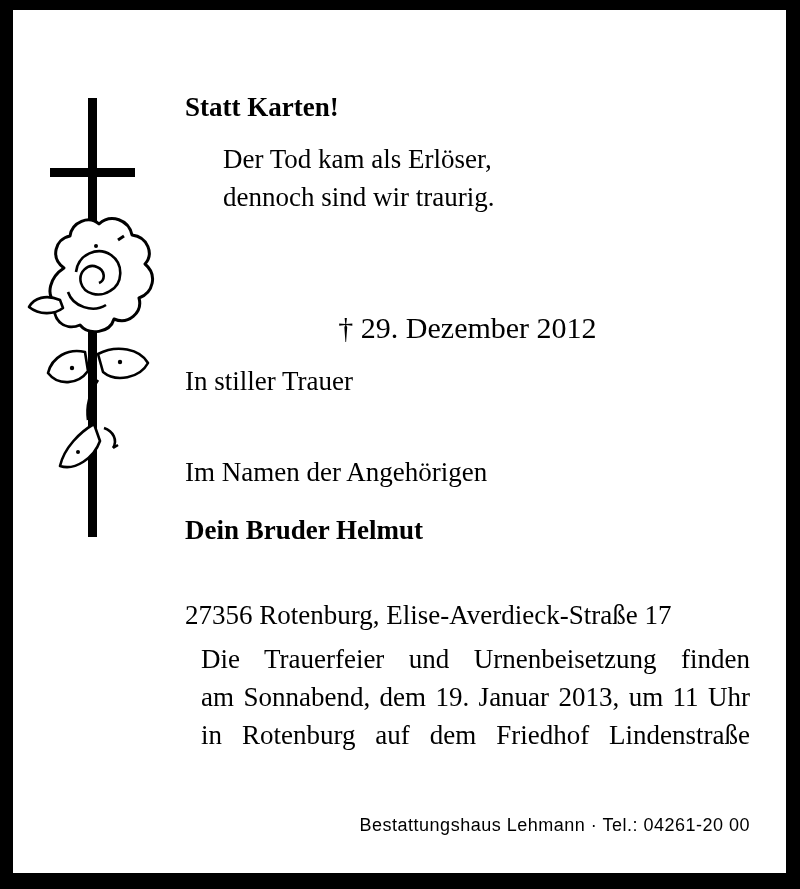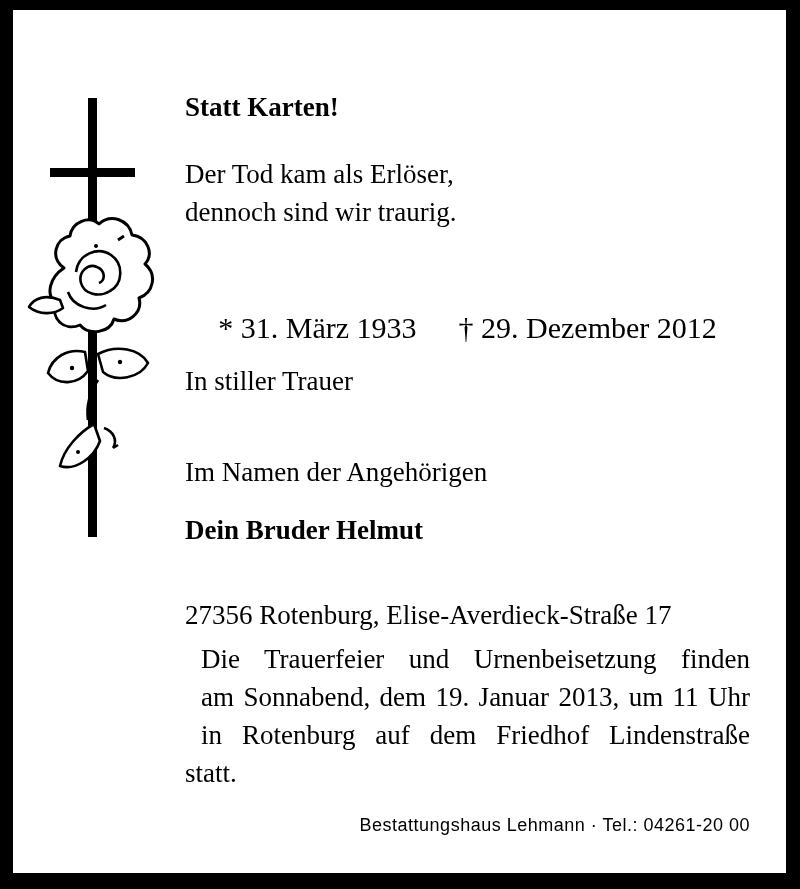--- a/index.html
+++ b/index.html
@@ -27,21 +27,21 @@
     box-sizing: border-box;
     background: #ffffff;
   }
   .abs { position: absolute; }
   .serif { font-family: "Liberation Serif", serif; }
   .txtcol { left: 185px; width: 565px; }
   .body-size { font-size: 27px; line-height: 38px; }
   .bold { font-weight: bold; }
 
   #pre-header   { top: 88px;  }
-  #epigraph     { top: 155px; }
+  #epigraph     { top: 140px; margin-left: 38px; }
   #name-line    { top: 236px; font-size: 60px; line-height: 62px; font-weight: bold; text-align: center; letter-spacing: 1px; }
   #dates-row    { top: 310px; font-size: 30px; line-height: 36px; display: flex; justify-content: center; gap: 42px; }
   #mourning     { top: 362px; }
   #on-behalf    { top: 453px; }
   #mourner      { top: 511px; }
   #address      { top: 596px; }
   #funeral      { top: 640px; }
   .just-line    { text-align: justify; text-align-last: justify; margin-left: 16px; }
   #footer-line  {
     top: 808px;
@@ -99,33 +99,31 @@
 
   <div id="pre-header" class="abs txtcol body-size bold">Statt Karten!</div>
 
   <div id="epigraph" class="abs txtcol body-size">
     <div>Der Tod kam als Erlöser,</div>
     <div>dennoch sind wir traurig.</div>
   </div>
 
 
   <div id="dates-row" class="abs txtcol">
-    <span>* 31. März 1933</span>
     <span>† 29. Dezember 2012</span>
   </div>
 
   <div id="mourning" class="abs txtcol body-size">In stiller Trauer</div>
 
   <div id="mourner" class="abs txtcol body-size bold">Dein Bruder Helmut</div>
 
   <div id="on-behalf" class="abs txtcol body-size">Im Namen der Angehörigen</div>
 
   <div id="address" class="abs txtcol body-size">27356 Rotenburg, Elise-Averdieck-Straße 17</div>
 
   <div id="funeral" class="abs txtcol body-size">
     <div class="just-line">Die Trauerfeier und Urnenbeisetzung finden</div>
     <div class="just-line">am Sonnabend, dem 19. Januar 2013, um 11 Uhr</div>
     <div class="just-line">in Rotenburg auf dem Friedhof Lindenstraße</div>
-    <div>statt.</div>
   </div>
 
   <div id="footer-line" class="abs txtcol">Bestattungshaus Lehmann · Tel.: 04261-20 00</div>
 </div>
 
 </body></html>

